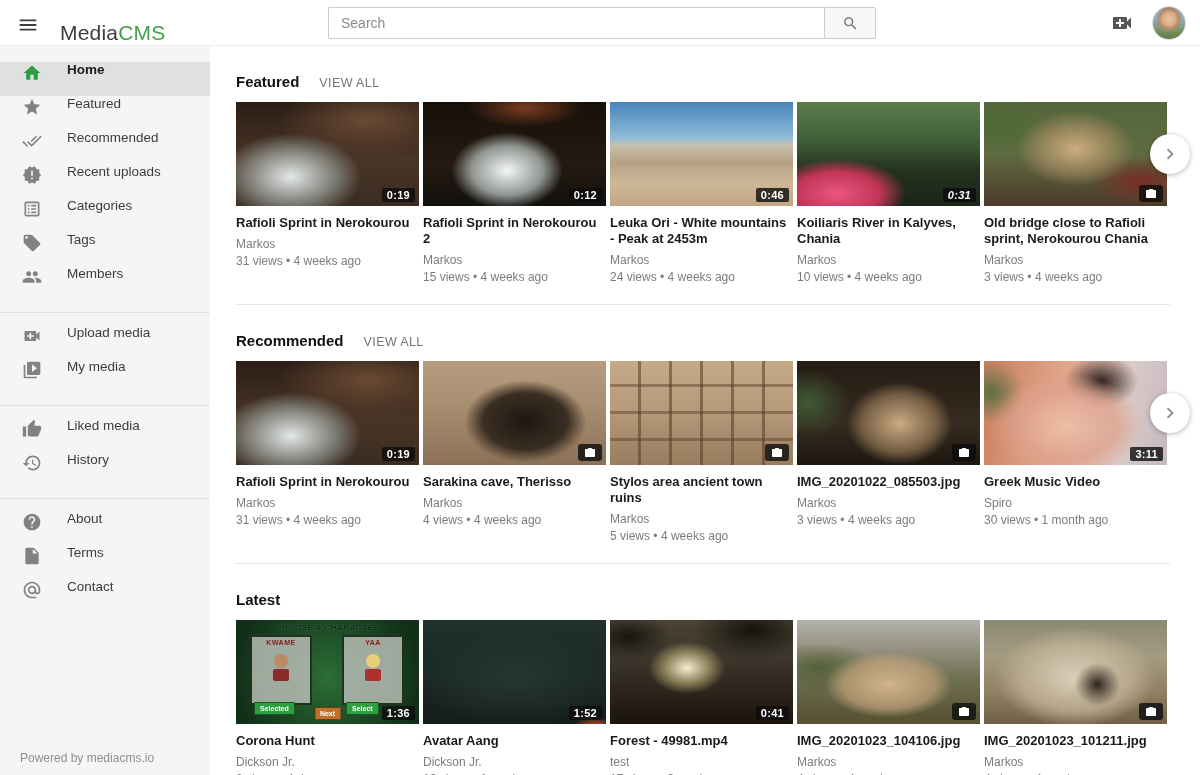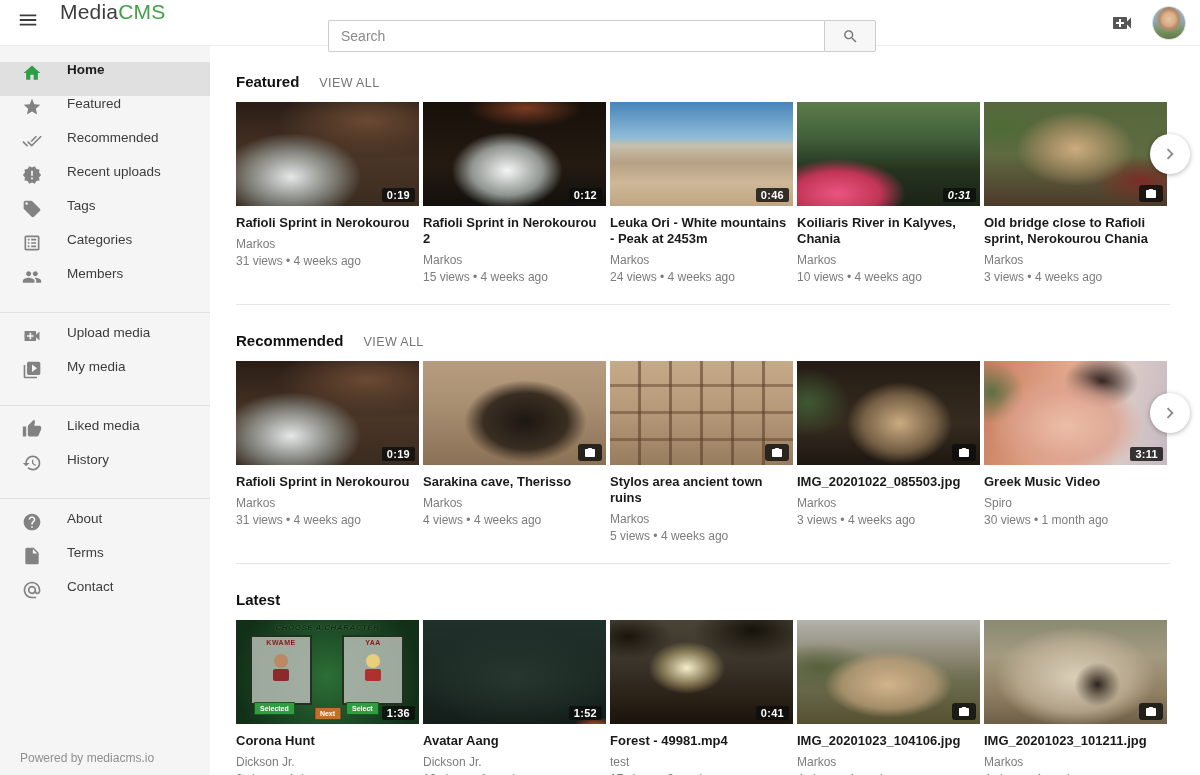--- a/index.html
+++ b/index.html
@@ -1,28 +1,28 @@
 <!DOCTYPE html>
 <html><head>
 <meta charset="utf-8">
 <style>
   * { margin:0; padding:0; box-sizing:border-box; }
   html,body { width:1200px; height:775px; overflow:hidden; background:#fff;
     font-family:"Liberation Sans", sans-serif; color:#212121; }
 
   
   .header { position:fixed; top:0; left:0; right:0; height:46px; background:#fff;
-    border-bottom:1px solid #ececec; display:flex; align-items:flex-start; z-index:30; }
+    border-bottom:1px solid #ececec; display:flex; align-items:flex-end; z-index:30; }
   .menu-btn { width:40px; height:40px; margin-left:8px; border:none; background:none;
     display:flex; align-items:center; justify-content:center; cursor:pointer; }
   .menu-btn svg { width:22px; height:22px; fill:#3c3c3c; }
   .logo { margin-left:12px; font-size:21px; letter-spacing:.2px; cursor:pointer; }
   .logo .lm { color:#3d3d3d; }
   .logo .lc { color:#43a047; }
-  .search-wrap { position:absolute; left:328px; top:20px; display:flex; height:32px; }
+  .search-wrap { position:absolute; left:328px; top:7px; display:flex; height:32px; }
   .search-input { width:496px; height:32px; border:1px solid #ccc; border-right:none;
     padding:0 12px; font-size:14px; color:#333; outline:none; border-radius:2px 0 0 2px; }
   .search-input::placeholder { color:#8a8a8a; }
   .search-btn { width:52px; height:32px; border:1px solid #ccc; background:#f7f7f7;
     display:flex; align-items:center; justify-content:center; cursor:pointer; border-radius:0 2px 2px 0; }
   .search-btn svg { width:17px; height:17px; fill:#757575; }
   .header-right { position:absolute; right:14px; top:0; height:46px; display:flex; align-items:center; gap:18px; }
   .upload-btn { border:none; background:none; cursor:pointer; display:flex; }
   .upload-btn svg { width:24px; height:24px; fill:#555; }
   .avatar { width:34px; height:34px; border-radius:50%; cursor:pointer; border:1px solid #ddd;
@@ -199,32 +199,32 @@
       <span class="nicon">
           <svg viewBox="0 0 24 24">
             <path d="M23 12l-2.44-2.79.34-3.69-3.61-.82-1.89-3.2L12 2.96 8.6 1.5 6.71 4.69 3.1 5.5l.34 3.7L1 12l2.44 2.79-.34 3.7 3.61.82L8.6 22.5l3.4-1.47 3.4 1.46 1.89-3.19 3.61-.82-.34-3.69L23 12zm-10 5h-2v-2h2v2zm0-4h-2V7h2v6z"></path>
           </svg>
         </span>
       <span class="nlabel">Recent uploads</span>
     </div>
     <div class="nav-item">
       <span class="nicon">
           <svg viewBox="0 0 24 24">
+            <path d="M19 5v14H5V5h14m0-2H5c-1.1 0-2 .9-2 2v14c0 1.1.9 2 2 2h14c1.1 0 2-.9 2-2V5c0-1.1-.9-2-2-2zm-8 4h6v2h-6V7zm0 4h6v2h-6v-2zm0 4h6v2h-6v-2zM7 7h2v2H7V7zm0 4h2v2H7v-2zm0 4h2v2H7v-2z"></path>
+          </svg>
+        </span>
+      <span class="nlabel">Categories</span>
+    </div>
+    <div class="nav-item">
+      <span class="nicon">
+          <svg viewBox="0 0 24 24">
             <path d="M21.41 11.58l-9-9C12.05 2.22 11.55 2 11 2H4c-1.1 0-2 .9-2 2v7c0 .55.22 1.05.59 1.42l9 9c.36.36.86.58 1.41.58.55 0 1.05-.22 1.41-.59l7-7c.37-.36.59-.86.59-1.41 0-.55-.23-1.06-.59-1.42zM5.5 7C4.67 7 4 6.33 4 5.5S4.67 4 5.5 4 7 4.67 7 5.5 6.33 7 5.5 7z"></path>
           </svg>
         </span>
       <span class="nlabel">Tags</span>
-    </div>
-    <div class="nav-item">
-      <span class="nicon">
-          <svg viewBox="0 0 24 24">
-            <path d="M19 5v14H5V5h14m0-2H5c-1.1 0-2 .9-2 2v14c0 1.1.9 2 2 2h14c1.1 0 2-.9 2-2V5c0-1.1-.9-2-2-2zm-8 4h6v2h-6V7zm0 4h6v2h-6v-2zm0 4h6v2h-6v-2zM7 7h2v2H7V7zm0 4h2v2H7v-2zm0 4h2v2H7v-2z"></path>
-          </svg>
-        </span>
-      <span class="nlabel">Categories</span>
     </div>
     <div class="nav-item">
       <span class="nicon">
           <svg viewBox="0 0 24 24">
             <path d="M16 11c1.66 0 2.99-1.34 2.99-3S17.66 5 16 5c-1.66 0-3 1.34-3 3s1.34 3 3 3zm-8 0c1.66 0 2.99-1.34 2.99-3S9.66 5 8 5C6.34 5 5 6.34 5 8s1.34 3 3 3zm0 2c-2.33 0-7 1.17-7 3.5V19h14v-2.5c0-2.33-4.67-3.5-7-3.5zm8 0c-.29 0-.62.02-.97.05 1.16.84 1.97 1.97 1.97 3.45V19h6v-2.5c0-2.33-4.67-3.5-7-3.5z"></path>
           </svg>
         </span>
       <span class="nlabel">Members</span>
     </div>
   </div>

